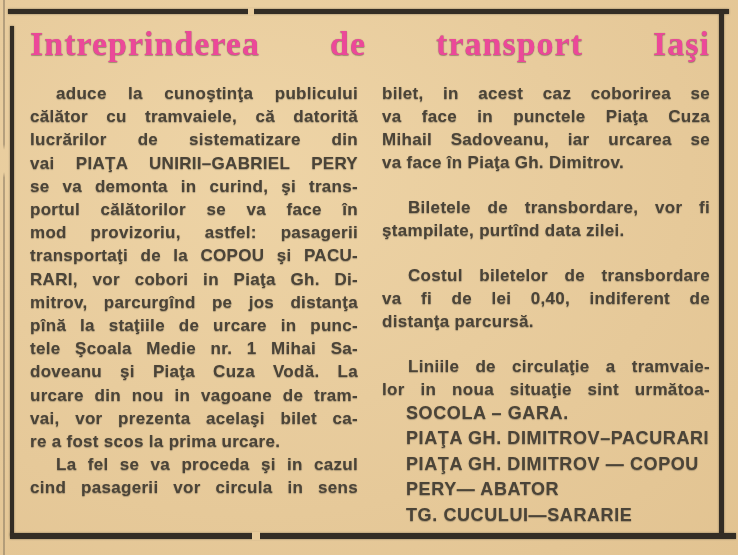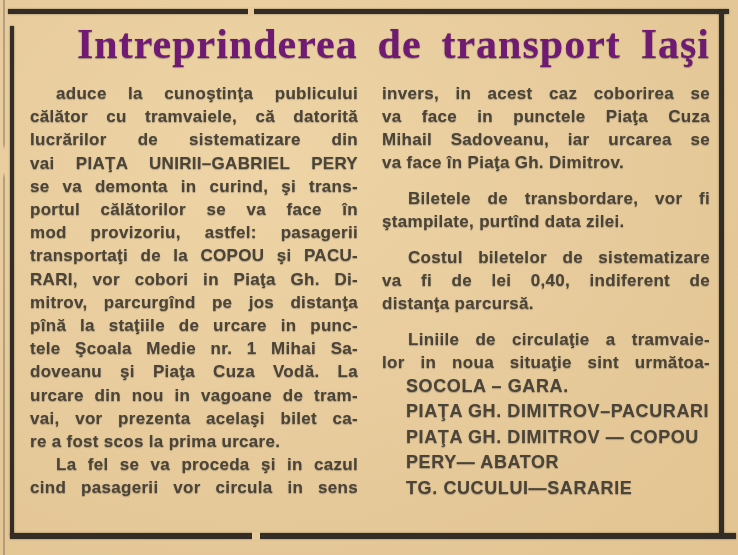--- a/index.html
+++ b/index.html
@@ -25,41 +25,40 @@
   .b-right  { right:14px; width:5px; top:11px;   bottom:21px; }
   .b-bottom { left:10px; right:2px;  bottom:16px; height:6px; }
   .b-gap { position:absolute; background:#e8cc9d; box-shadow:none; }
   .gap-top    { left:248px; top:8px;    width:6px; height:7px; }
   .gap-bottom { left:252px; bottom:15px; width:8px; height:8px; }
 
   .content { position:absolute; left:30px; right:28px; top:19px; }
 
   .headline {
     font-family:"Liberation Serif", "DejaVu Serif", serif;
-    font-weight:700; font-size:42px; line-height:50px;
-    color:#701a75; letter-spacing:1px;
+    font-weight:700; font-size:34px; line-height:50px;
+    color:#ec4899; letter-spacing:1px;
     text-align:justify; text-align-last:justify;
     text-shadow:0 1px 1px rgba(57,51,43,.40), 0 0 1px rgba(57,51,43,.35);
     white-space:nowrap;
-    margin-left:47px;
   }
 
   .columns { display:flex; gap:24px; margin-top:13px; }
   .col { flex:1; min-width:0; }
 
   .line {
     font-weight:700; font-size:17px; line-height:23.2px;
     color:#4b4438; letter-spacing:.3px;
     text-shadow:0 1px 1px rgba(75,68,56,.35), 0 0 1px rgba(75,68,56,.25);
     white-space:nowrap; overflow:visible;
   }
   .col-right .line { line-height:23px; }
   .line.j { text-align:justify; text-align-last:justify; white-space:normal; }
   .line.ind { text-indent:26px; }
-  .line.gap { margin-top:13px; }
+  .line.gap { margin-top:22px; }
   .line.list {
     line-height:25.4px; font-size:18px; padding-left:24px;
     letter-spacing:.6px; text-align:right; text-align-last:left;
   }
 </style>
 </head>
 <body>
 
 <div class="paper"></div>
 <div class="outer-rule"></div>
@@ -89,27 +88,27 @@
         <div class="line j">pînă la staţiile de urcare in punc-</div>
         <div class="line j">tele Şcoala Medie nr. 1 Mihai Sa-</div>
         <div class="line j">doveanu şi Piaţa Cuza Vodă. La</div>
         <div class="line j">urcare din nou in vagoane de tram-</div>
         <div class="line j">vai, vor prezenta acelaşi bilet ca-</div>
         <div class="line">re a fost scos la prima urcare.</div>
         <div class="line j ind">La fel se va proceda şi in cazul</div>
         <div class="line j">cind pasagerii vor circula in sens</div>
       </div>
     <div class="col col-right">
-        <div class="line j">invers, in acest caz coborirea se</div>
+        <div class="line j">bilet, in acest caz coborirea se</div>
         <div class="line j">va face in punctele Piaţa Cuza</div>
         <div class="line j">Mihail Sadoveanu, iar urcarea se</div>
         <div class="line">va face în Piaţa Gh. Dimitrov.</div>
         <div class="line j ind gap">Biletele de transbordare, vor fi</div>
         <div class="line">ştampilate, purtînd data zilei.</div>
-        <div class="line j ind gap">Costul biletelor de sistematizare</div>
+        <div class="line j ind gap">Costul biletelor de transbordare</div>
         <div class="line j">va fi de lei 0,40, indiferent de</div>
         <div class="line">distanţa parcursă.</div>
         <div class="line j ind gap">Liniile de circulaţie a tramvaie-</div>
         <div class="line j">lor in noua situaţie sint următoa-</div>
         <div class="line list">SOCOLA – GARA.</div>
         <div class="line list">PIAŢA GH. DIMITROV–PACURARI</div>
         <div class="line list">PIAŢA GH. DIMITROV — COPOU</div>
         <div class="line list">PERY— ABATOR</div>
         <div class="line list">TG. CUCULUI—SARARIE</div>
       </div>

